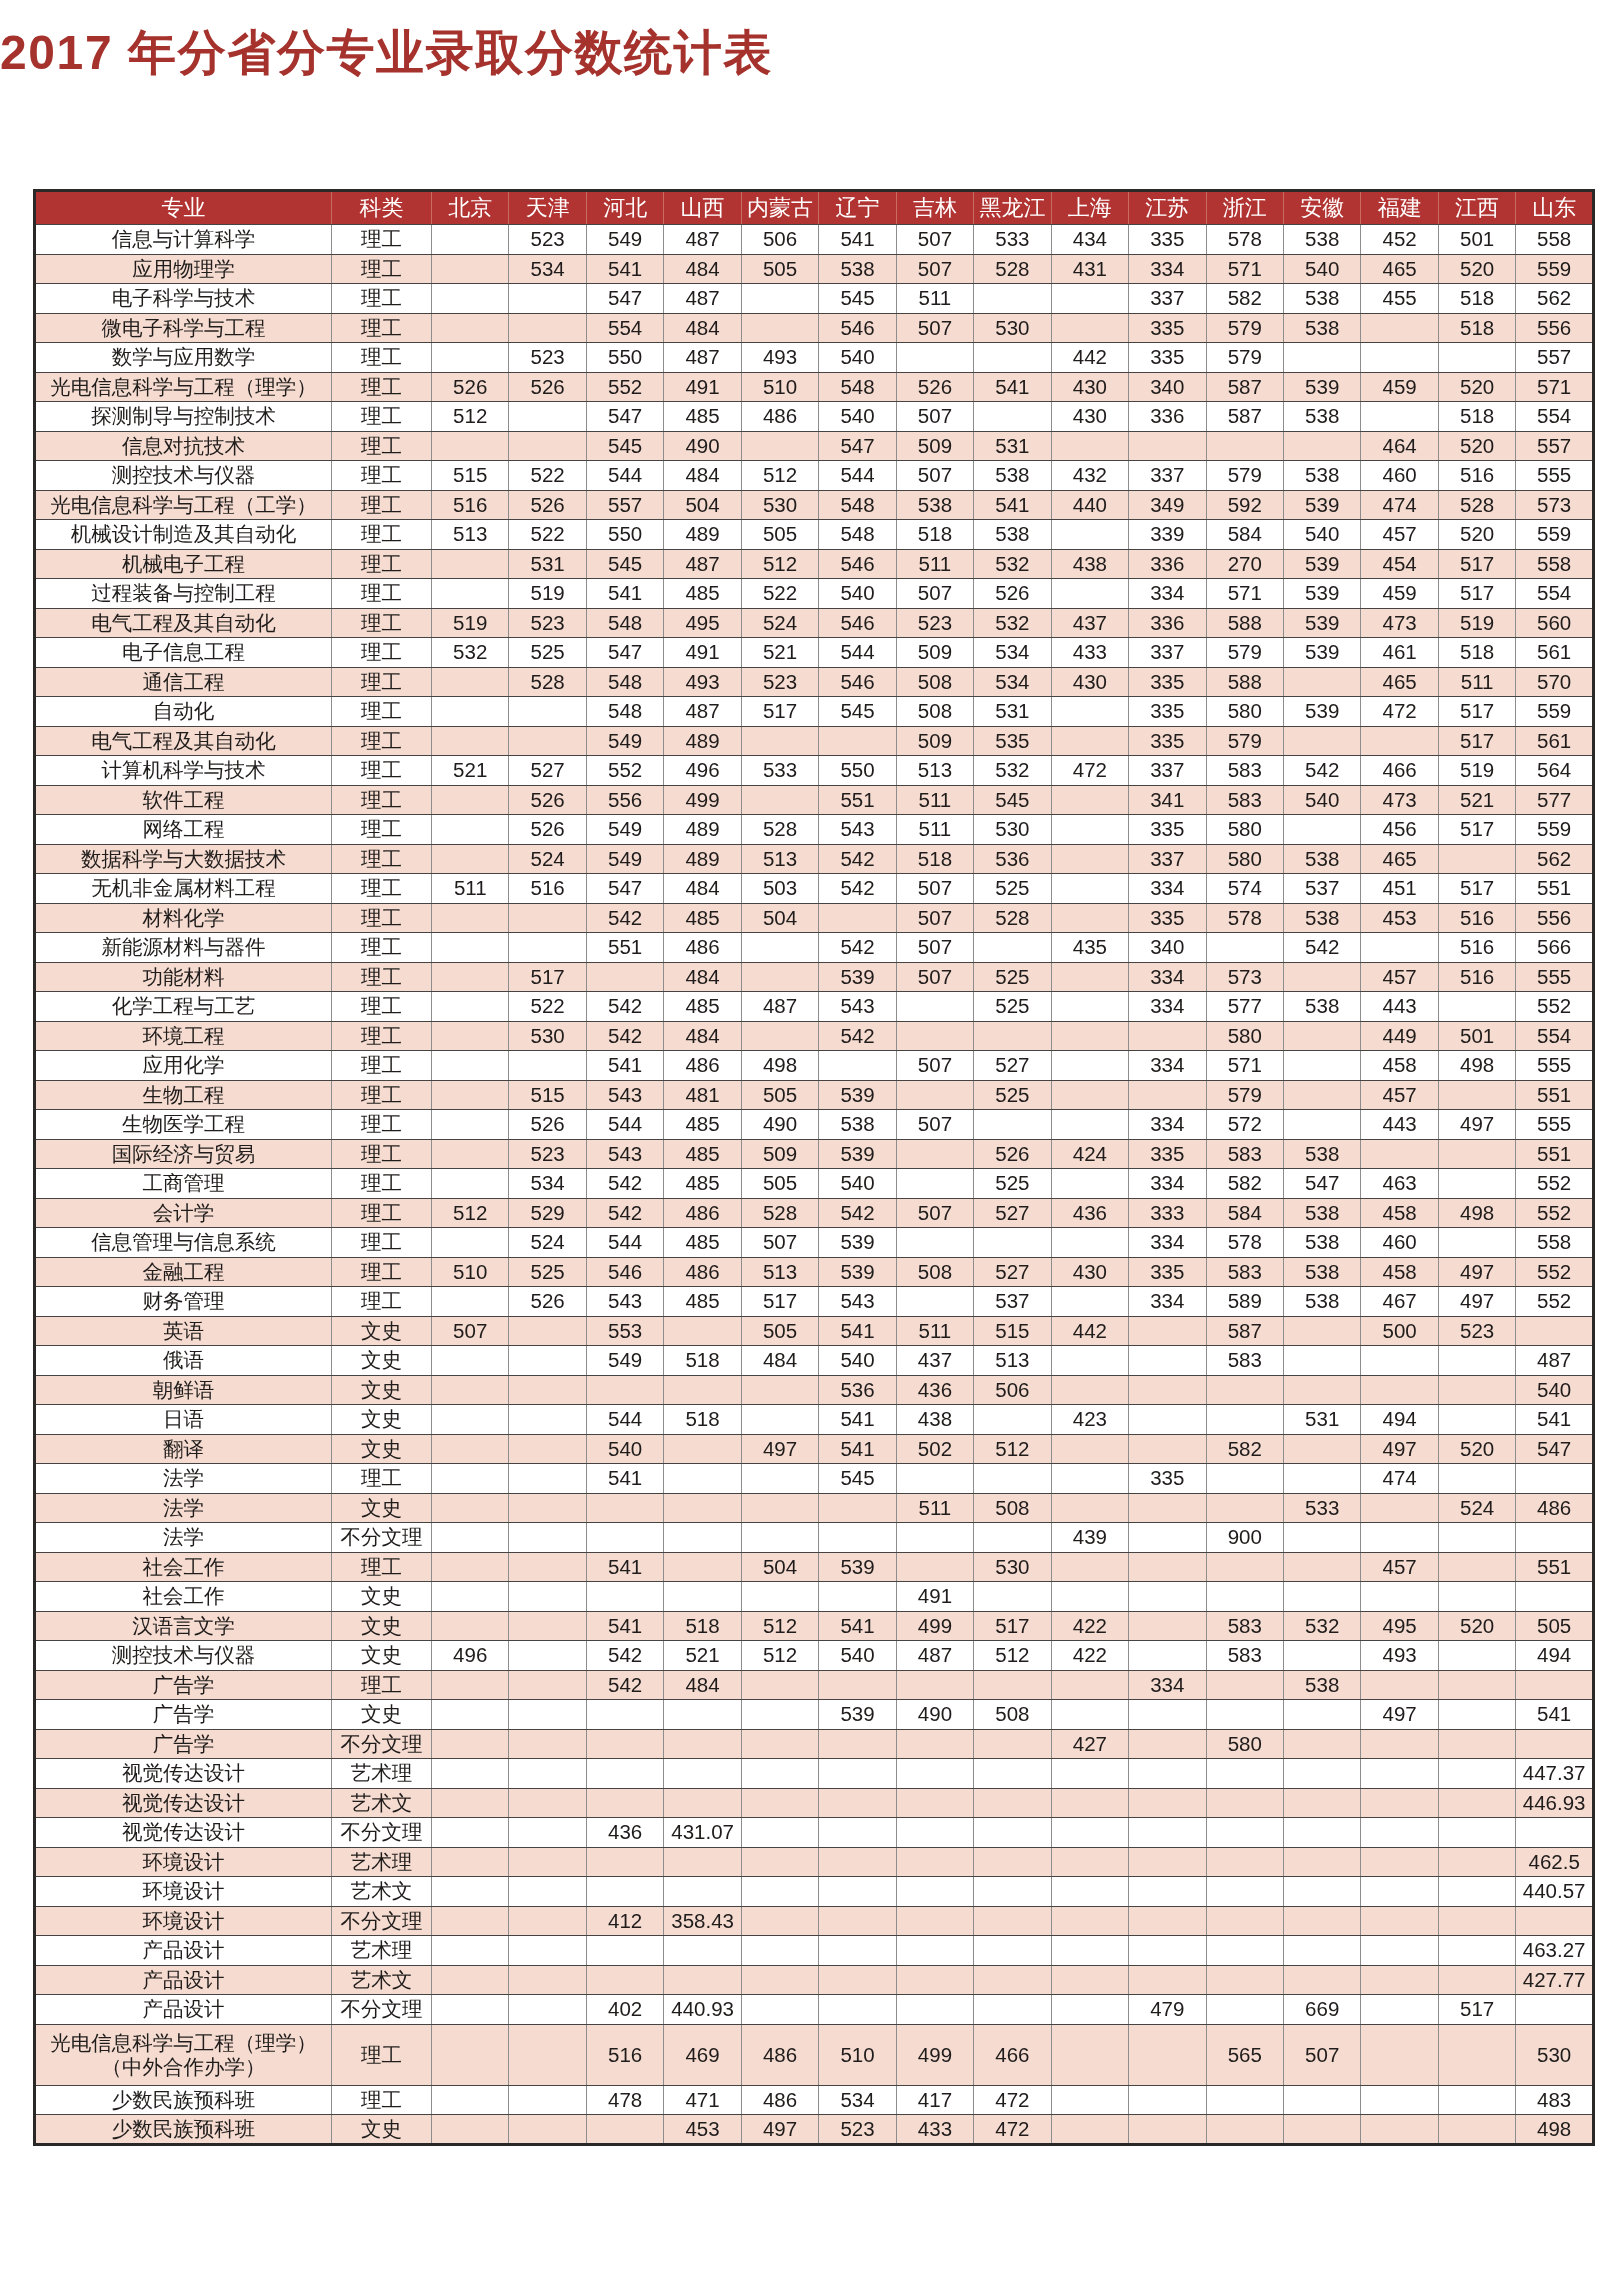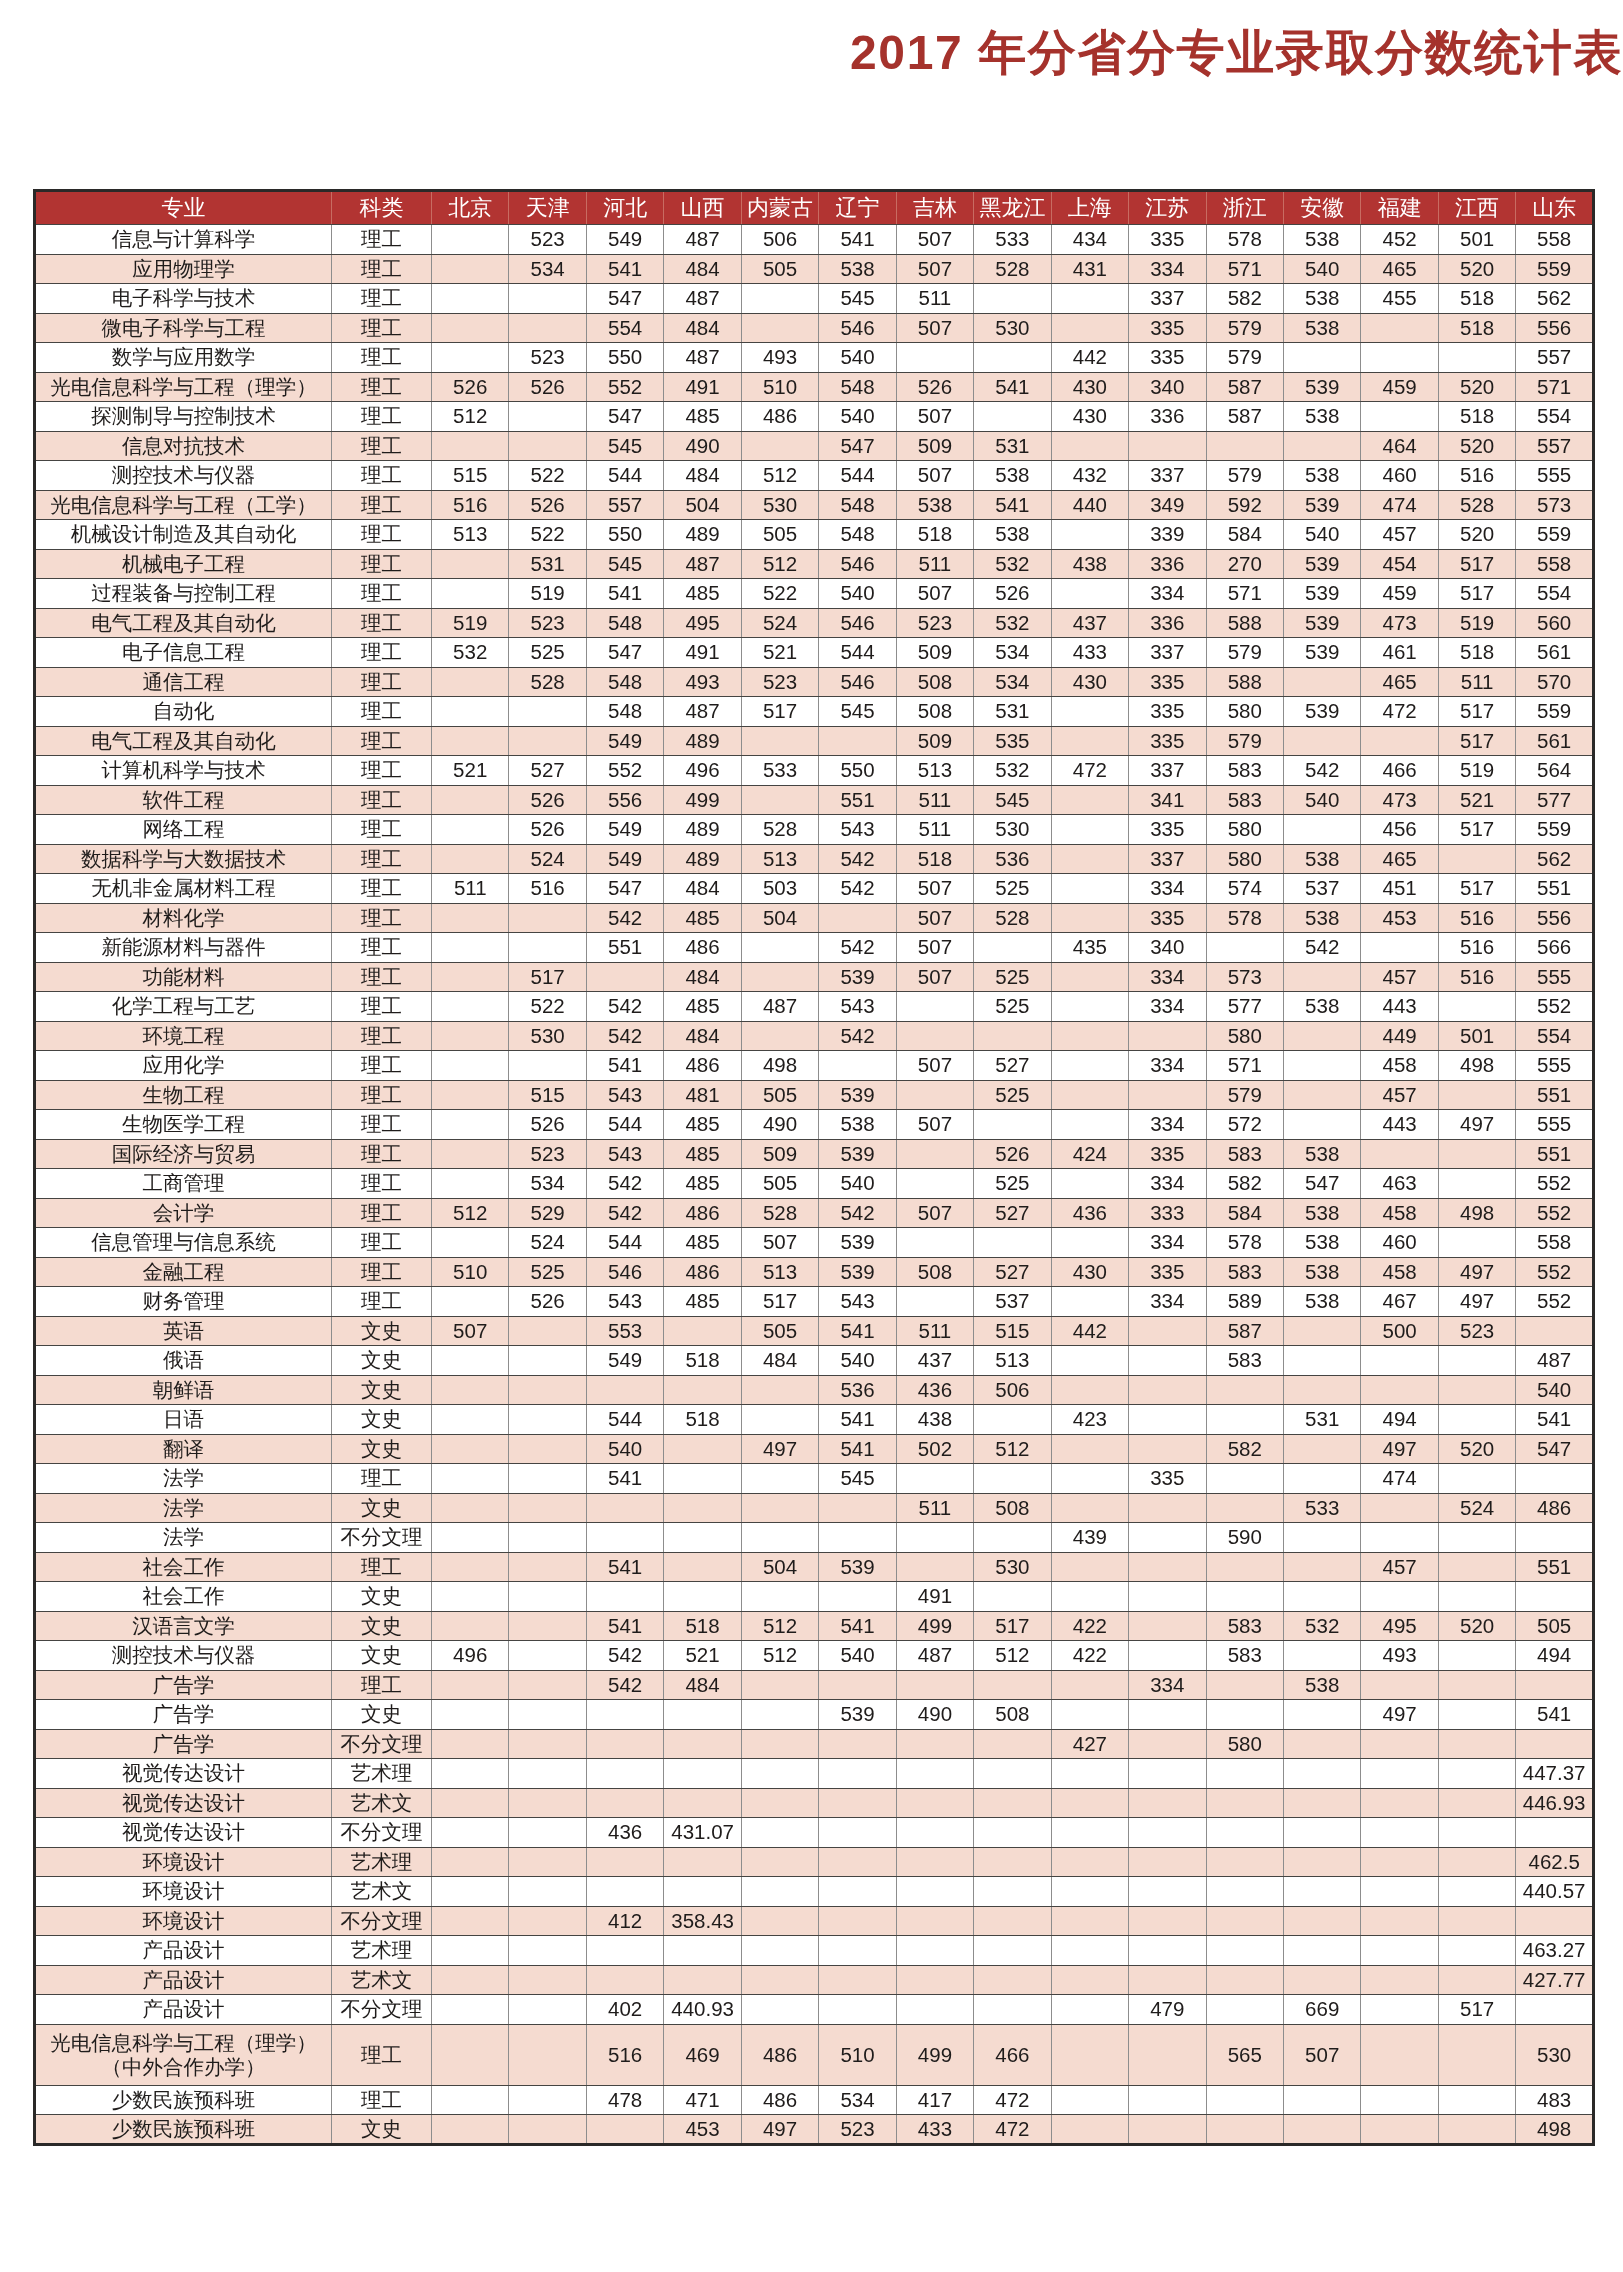--- a/index.html
+++ b/index.html
@@ -12,21 +12,21 @@
     --text-color:#1f1c1b;
   }
   html,body{margin:0;padding:0;background:#ffffff;}
   body{
     width:1623px;height:2273px;position:relative;
     font-family:"Liberation Sans","DejaVu Sans",sans-serif;
     color:var(--text-color);
   }
   .title{
     position:absolute;top:21px;left:0;width:100%;
-    margin:0;text-align:right;
+    margin:0;text-align:left;
     font-size:48px;font-weight:900;letter-spacing:1.6px;
     color:var(--title-color);
   }
   table.score-table{
     position:absolute;left:33px;top:189px;width:1562px;
     border-collapse:collapse;table-layout:fixed;
     border:3.3px solid #2a2928;
   }
   .score-table th,.score-table td{
     border-left:0.8px solid var(--border-light);
@@ -922,21 +922,21 @@
           <td></td>
           <td></td>
           <td></td>
           <td></td>
           <td></td>
           <td></td>
           <td></td>
           <td></td>
           <td>439</td>
           <td></td>
-          <td>590</td>
+          <td>900</td>
           <td></td>
           <td></td>
           <td></td>
           <td></td>
         </tr>
         <tr>
           <td class="major-cell">社会工作</td>
           <td>理工</td>
           <td></td>
           <td></td>

